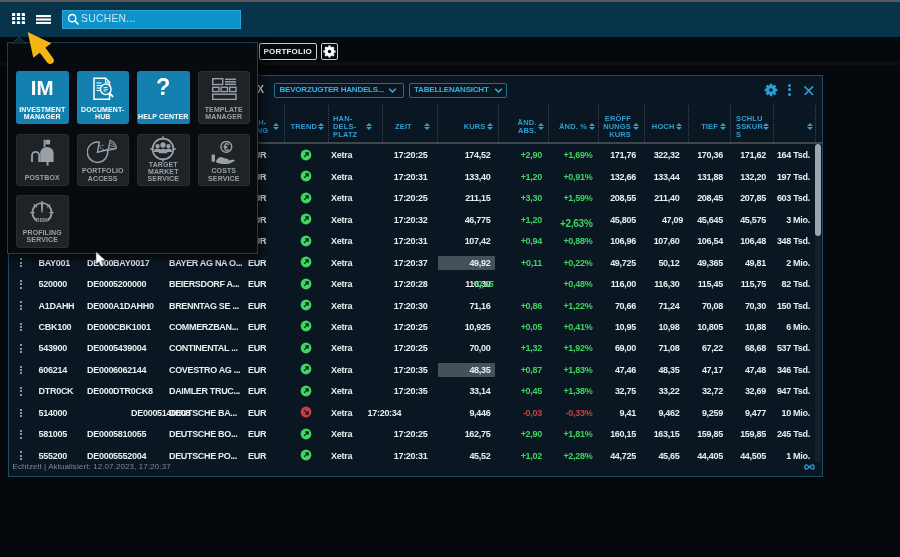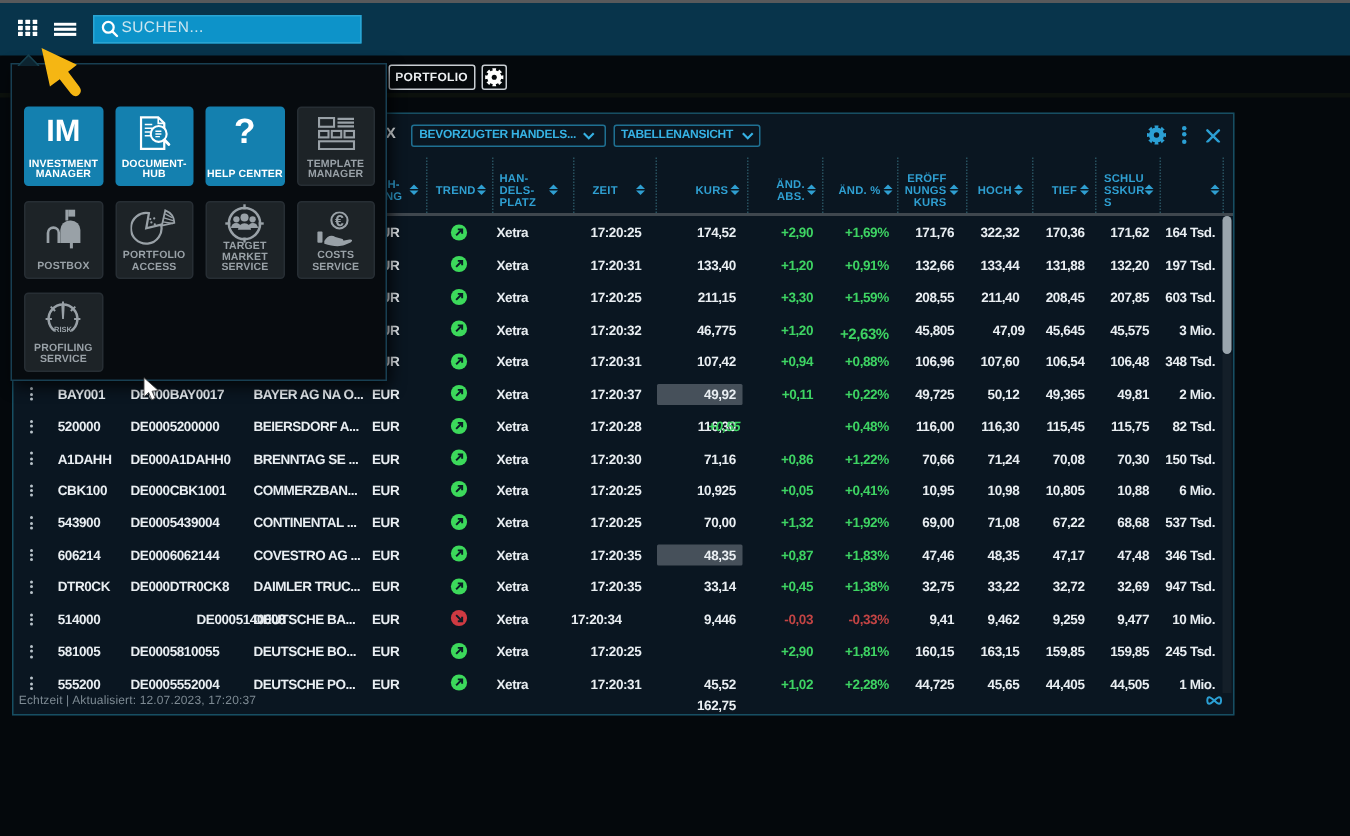--- a/index.html
+++ b/index.html
@@ -443,21 +443,21 @@
 <div style="position:absolute;left:87px;top:406.82px;font-size:9px;line-height:13px;color:#e9eef2;font-weight:700;white-space:nowrap;letter-spacing:-0.28px;padding-left:44px;">DE0005140008</div>
 <div style="position:absolute;left:169px;top:406.82px;font-size:9px;line-height:13px;color:#e9eef2;font-weight:700;white-space:nowrap;letter-spacing:-0.33px;">DEUTSCHE BA...</div>
 <div style="position:absolute;left:248px;top:406.82px;font-size:9px;line-height:13px;color:#e9eef2;font-weight:700;white-space:nowrap;letter-spacing:-0.28px;">EUR</div>
 <div style="position:absolute;left:299.9px;top:406.22px;width:12px;height:12px;">
       <svg width="12" height="12" viewBox="0 0 12 12">
         <circle cx="6" cy="6" r="5.4" fill="#cf3a42"></circle>
         <path d="M4.1 4.1 L7.8 7.8 M5.2 8.1 L8.1 8.1 L8.1 5.2" stroke="#0a1b26" stroke-width="1.3" fill="none"></path>
       </svg>
     </div>
 <div style="position:absolute;left:331px;top:406.82px;font-size:9px;line-height:13px;color:#e9eef2;font-weight:700;white-space:nowrap;letter-spacing:-0.28px;">Xetra</div>
-<div style="position:absolute;left:367.5px;width:60px;text-align:center;top:406.82px;font-size:9px;line-height:13px;color:#e9eef2;font-weight:700;white-space:nowrap;letter-spacing:-0.28px;">17:20:34</div>
+<div style="position:absolute;left:367.5px;width:60px;text-align:left;top:406.82px;font-size:9px;line-height:13px;color:#e9eef2;font-weight:700;white-space:nowrap;letter-spacing:-0.28px;">17:20:34</div>
 <div style="position:absolute;left:420.5px;width:70px;text-align:right;top:406.82px;font-size:9px;line-height:13px;color:#e9eef2;font-weight:700;white-space:nowrap;letter-spacing:-0.28px;">9,446</div>
 <div style="position:absolute;left:472px;width:70px;text-align:right;top:406.82px;font-size:9px;line-height:13px;color:#c24444;font-weight:700;white-space:nowrap;letter-spacing:-0.28px;">-0,03</div>
 <div style="position:absolute;left:522.5px;width:70px;text-align:right;top:406.82px;font-size:9px;line-height:13px;color:#c24444;font-weight:700;white-space:nowrap;letter-spacing:-0.28px;">-0,33%</div>
 <div style="position:absolute;left:566px;width:70px;text-align:right;top:406.82px;font-size:9px;line-height:13px;color:#e9eef2;font-weight:700;white-space:nowrap;letter-spacing:-0.28px;">9,41</div>
 <div style="position:absolute;left:609.5px;width:70px;text-align:right;top:406.82px;font-size:9px;line-height:13px;color:#e9eef2;font-weight:700;white-space:nowrap;letter-spacing:-0.28px;">9,462</div>
 <div style="position:absolute;left:653px;width:70px;text-align:right;top:406.82px;font-size:9px;line-height:13px;color:#e9eef2;font-weight:700;white-space:nowrap;letter-spacing:-0.28px;">9,259</div>
 <div style="position:absolute;left:696px;width:70px;text-align:right;top:406.82px;font-size:9px;line-height:13px;color:#e9eef2;font-weight:700;white-space:nowrap;letter-spacing:-0.28px;">9,477</div>
 <div style="position:absolute;left:740px;width:70px;text-align:right;top:406.82px;font-size:9px;line-height:13px;color:#e9eef2;font-weight:700;white-space:nowrap;letter-spacing:-0.28px;">10 Mio.</div>
 <div style="position:absolute;left:20.3px;top:429.97px;width:2px;height:2px;border-radius:50%;background:#b9c3ca;"></div>
 <div style="position:absolute;left:20.3px;top:433.32px;width:2px;height:2px;border-radius:50%;background:#b9c3ca;"></div>
@@ -467,21 +467,21 @@
 <div style="position:absolute;left:169px;top:428.27px;font-size:9px;line-height:13px;color:#e9eef2;font-weight:700;white-space:nowrap;letter-spacing:-0.33px;">DEUTSCHE BO...</div>
 <div style="position:absolute;left:248px;top:428.27px;font-size:9px;line-height:13px;color:#e9eef2;font-weight:700;white-space:nowrap;letter-spacing:-0.28px;">EUR</div>
 <div style="position:absolute;left:299.9px;top:427.67px;width:12px;height:12px;">
       <svg width="12" height="12" viewBox="0 0 12 12">
         <circle cx="6" cy="6" r="5.4" fill="#3cd95b"></circle>
         <path d="M4.1 7.9 L7.8 4.2 M5.2 3.9 L8.1 3.9 L8.1 6.8" stroke="#0a1b26" stroke-width="1.3" fill="none"></path>
       </svg>
     </div>
 <div style="position:absolute;left:331px;top:428.27px;font-size:9px;line-height:13px;color:#e9eef2;font-weight:700;white-space:nowrap;letter-spacing:-0.28px;">Xetra</div>
 <div style="position:absolute;left:367.5px;width:60px;text-align:right;top:428.27px;font-size:9px;line-height:13px;color:#e9eef2;font-weight:700;white-space:nowrap;letter-spacing:-0.28px;">17:20:25</div>
-<div style="position:absolute;left:420.5px;width:70px;text-align:right;top:428.27px;font-size:9px;line-height:13px;color:#e9eef2;font-weight:700;white-space:nowrap;letter-spacing:-0.28px;margin-top:36px;">162,75</div>
+<div style="position:absolute;left:420.5px;width:70px;text-align:right;top:428.27px;font-size:9px;line-height:13px;color:#e9eef2;font-weight:700;white-space:nowrap;letter-spacing:-0.28px;">162,75</div>
 <div style="position:absolute;left:472px;width:70px;text-align:right;top:428.27px;font-size:9px;line-height:13px;color:#3ed463;font-weight:700;white-space:nowrap;letter-spacing:-0.28px;">+2,90</div>
 <div style="position:absolute;left:522.5px;width:70px;text-align:right;top:428.27px;font-size:9px;line-height:13px;color:#3ed463;font-weight:700;white-space:nowrap;letter-spacing:-0.28px;">+1,81%</div>
 <div style="position:absolute;left:566px;width:70px;text-align:right;top:428.27px;font-size:9px;line-height:13px;color:#e9eef2;font-weight:700;white-space:nowrap;letter-spacing:-0.28px;">160,15</div>
 <div style="position:absolute;left:609.5px;width:70px;text-align:right;top:428.27px;font-size:9px;line-height:13px;color:#e9eef2;font-weight:700;white-space:nowrap;letter-spacing:-0.28px;">163,15</div>
 <div style="position:absolute;left:653px;width:70px;text-align:right;top:428.27px;font-size:9px;line-height:13px;color:#e9eef2;font-weight:700;white-space:nowrap;letter-spacing:-0.28px;">159,85</div>
 <div style="position:absolute;left:696px;width:70px;text-align:right;top:428.27px;font-size:9px;line-height:13px;color:#e9eef2;font-weight:700;white-space:nowrap;letter-spacing:-0.28px;">159,85</div>
 <div style="position:absolute;left:740px;width:70px;text-align:right;top:428.27px;font-size:9px;line-height:13px;color:#e9eef2;font-weight:700;white-space:nowrap;letter-spacing:-0.28px;">245 Tsd.</div>
 <div style="position:absolute;left:20.3px;top:451.43px;width:2px;height:2px;border-radius:50%;background:#b9c3ca;"></div>
 <div style="position:absolute;left:20.3px;top:454.78px;width:2px;height:2px;border-radius:50%;background:#b9c3ca;"></div>
 <div style="position:absolute;left:20.3px;top:458.12px;width:2px;height:2px;border-radius:50%;background:#b9c3ca;"></div>

